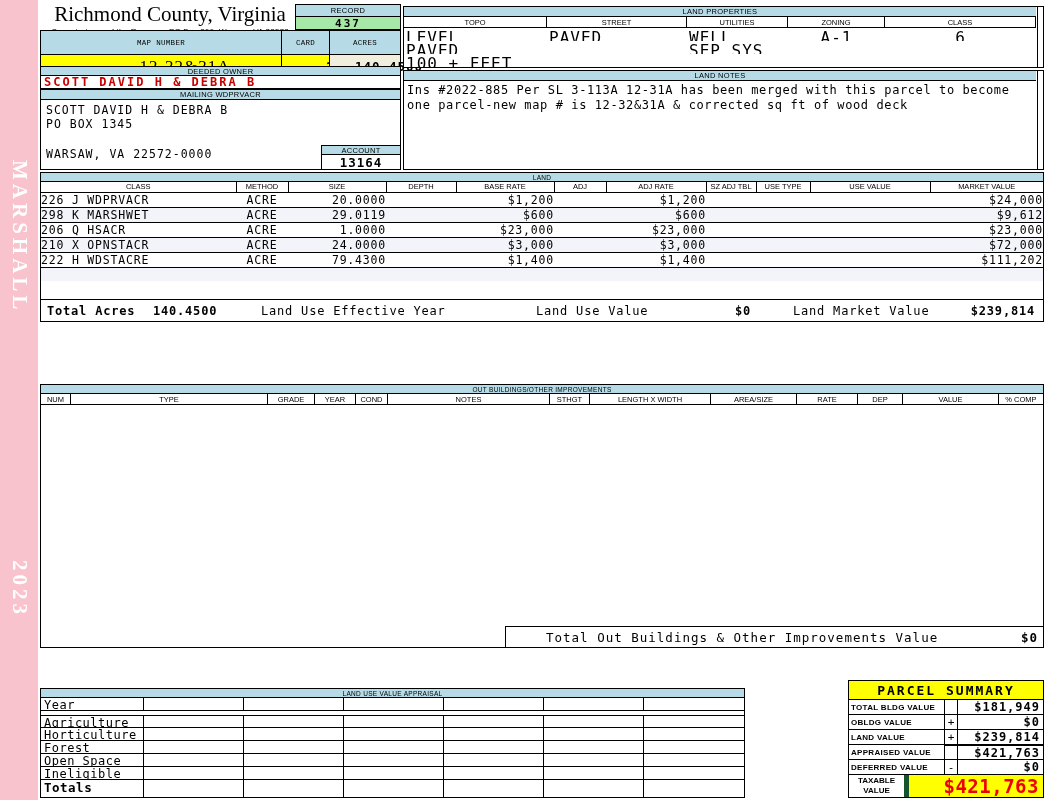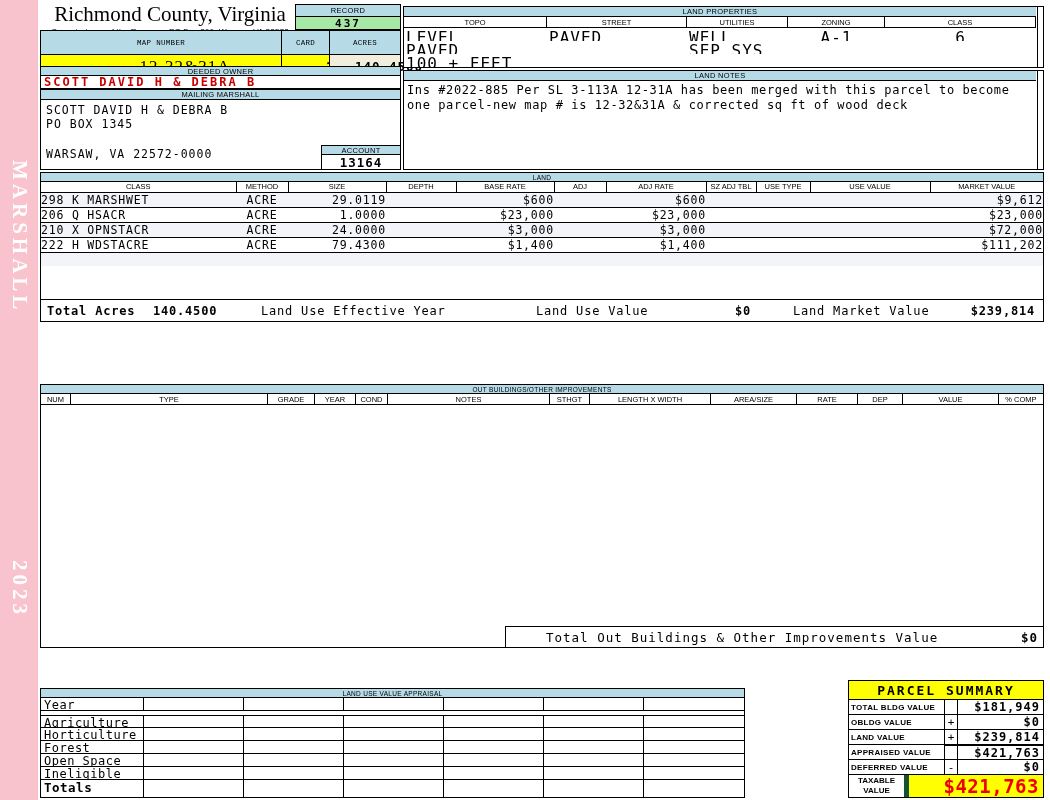--- a/index.html
+++ b/index.html
@@ -180,21 +180,21 @@
   <div class="bar">ACRES</div>
   <div class="hval acres-val">140.4500</div>
 </div>
 
 <div class="owner-block">
   <div class="bar">DEEDED OWNER</div>
   <div class="owner-val">SCOTT DAVID H &amp; DEBRA B</div>
 </div>
 
 <div class="box mailing-block">
-  <div class="titlebar">MAILING MARSHALL</div>
+  <div class="titlebar">MAILING WDPRVACR</div>
   <div class="addr l0">SCOTT DAVID H &amp; DEBRA B</div>
   <div class="addr l1">PO BOX 1345</div>
   <div class="addr l2">WARSAW, VA 22572-0000</div>
   <div class="account">
     <div class="bar">ACCOUNT</div>
     <div class="account-val">13164</div>
   </div>
 </div>
 
 <div class="box landprops">
@@ -264,20 +264,33 @@
         <th>BASE RATE</th>
         <th>ADJ</th>
         <th>ADJ RATE</th>
         <th>SZ ADJ TBL</th>
         <th>USE TYPE</th>
         <th>USE VALUE</th>
         <th>MARKET VALUE</th>
       </tr>
     </thead>
     <tbody>
+      <tr>
+        <td class="al">226 J WDPRVACR</td>
+        <td class="ac">ACRE</td>
+        <td class="ar1">20.0000</td>
+        <td class="ac"></td>
+        <td class="ar2">$1,200</td>
+        <td class="ac"></td>
+        <td class="ar3">$1,200</td>
+        <td class="ac"></td>
+        <td class="ac"></td>
+        <td class="ac"></td>
+        <td class="ar4">$24,000</td>
+      </tr>
       <tr class="shade">
         <td class="al">298 K MARSHWET</td>
         <td class="ac">ACRE</td>
         <td class="ar1">29.0119</td>
         <td class="ac"></td>
         <td class="ar2">$600</td>
         <td class="ac"></td>
         <td class="ar3">$600</td>
         <td class="ac"></td>
         <td class="ac"></td>

